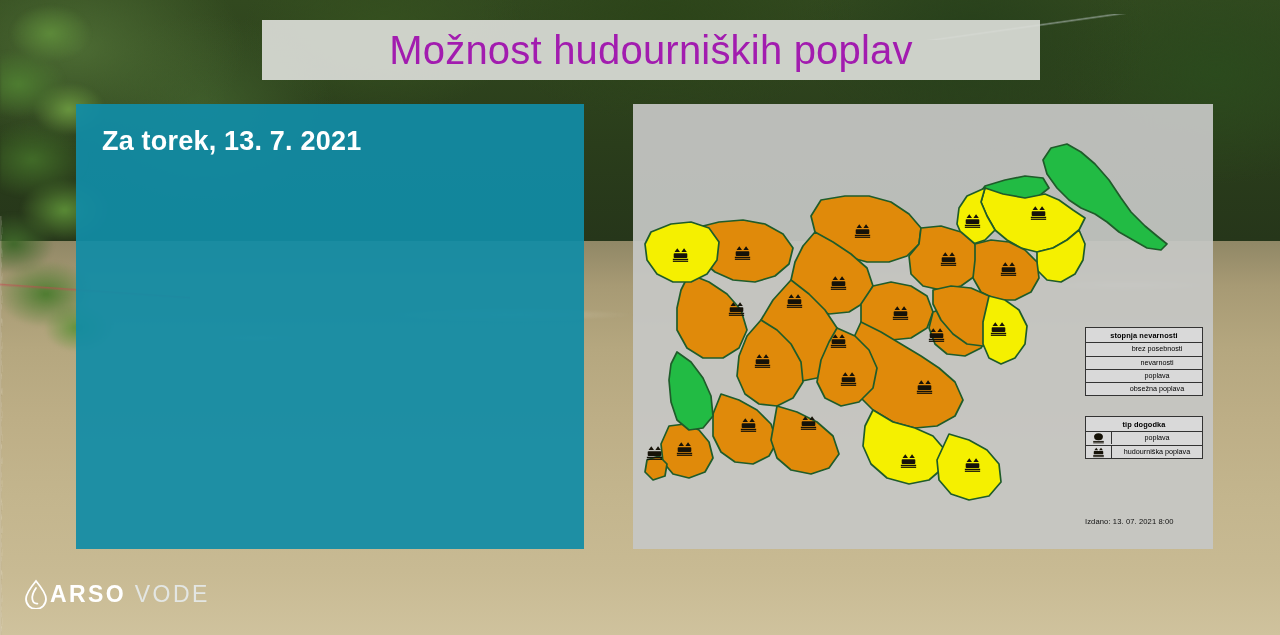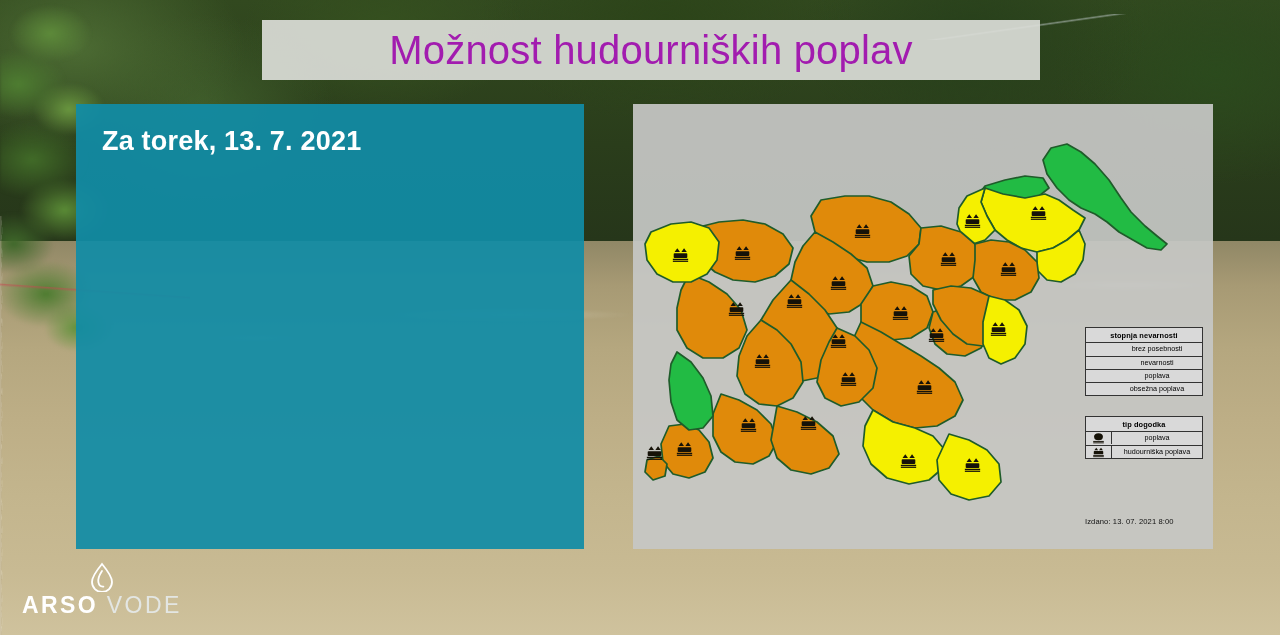--- a/index.html
+++ b/index.html
@@ -131,22 +131,22 @@
     width:26px; border-right:1.3px solid #333; display:flex;
     align-items:center; justify-content:center; background:#d9d9d9;
   }
   #issued {
     position:absolute; left:452px; top:401px; font-size:7.6px;
     font-weight:normal; color:#111; letter-spacing:.1px;margin-top:12px;
   }
 
   
   #footer-logo {
-    position:absolute; left:22px; bottom:16px;
-    display:flex; align-items:center; flex-direction:column;
+    position:absolute; left:22px; bottom:26px;
+    display:flex; align-items:center; 
   }
   #drop-icon { width:28px; height:30px; }
   #brand { font-size:23px; letter-spacing:2.4px; }
   #brand b { font-weight:bold; color:#ffffff; }
   #brand span { font-weight:400; color:#e3e6e3; }
 </style>
 </head>
 <body>
 
 <div id="bg">

